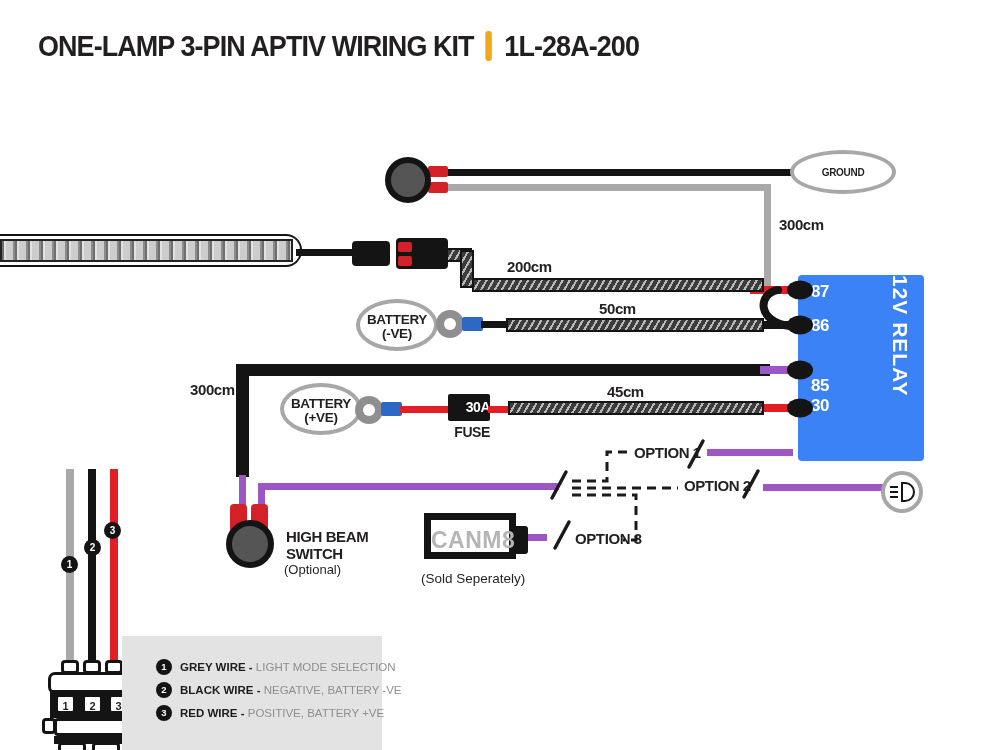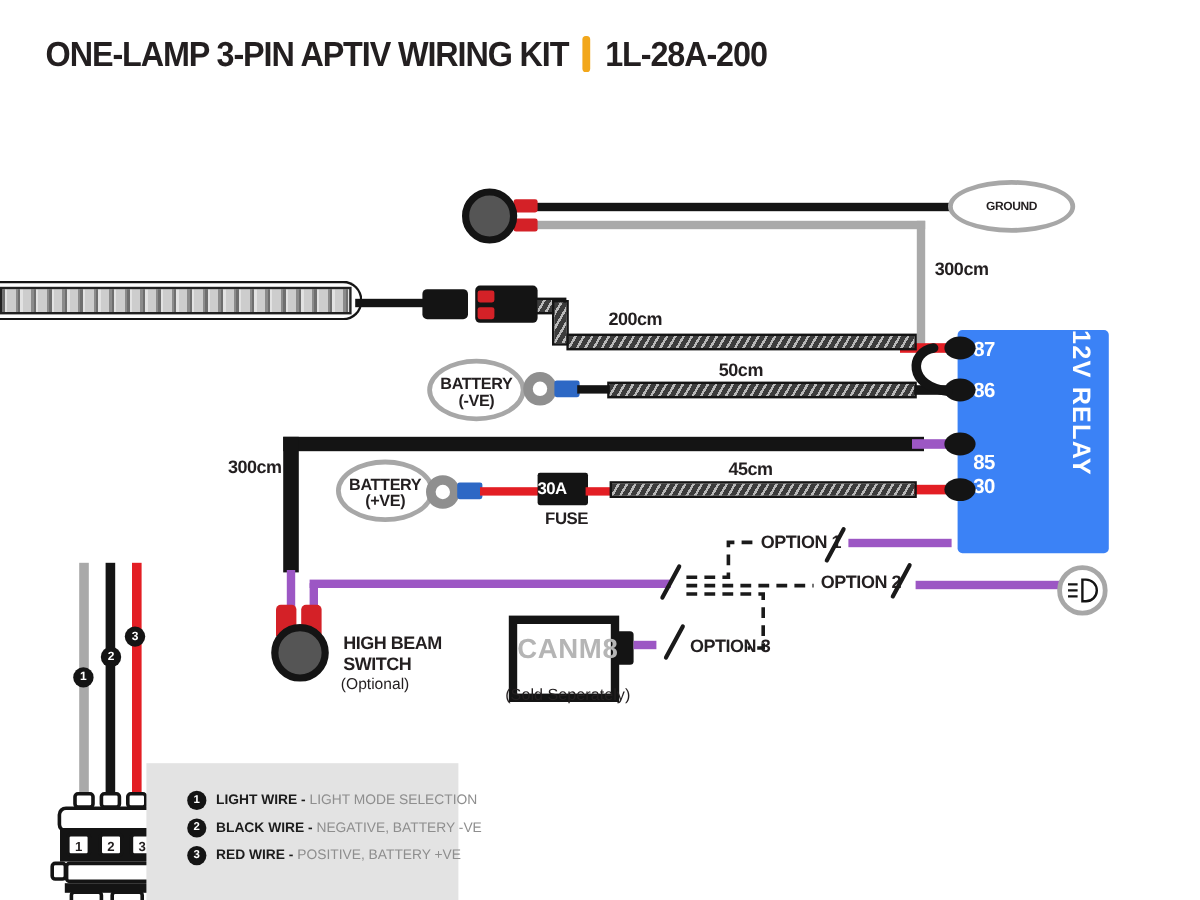--- a/index.html
+++ b/index.html
@@ -39,23 +39,23 @@
   .relay .rtitle{position:absolute;right:12px;top:0;bottom:0;display:flex;align-items:center;
         writing-mode:vertical-rl;color:#fff;font-weight:bold;font-size:21px;letter-spacing:1px;}
   
   .lightbar{position:absolute;left:0px;top:234px;width:302px;height:33px;background:#fdfdfd;
         border:2px solid #141414;border-left:none;border-radius:0 16px 16px 0;box-sizing:border-box;}
   .lightbar .leds{position:absolute;left:0;right:7px;top:3px;bottom:3px;border:2px solid #222;
         background:repeating-linear-gradient(90deg,#6e6e6e 0 2px,#e2e2e2 2px 4px,#cdcdcd 4px 11px,#8b8b8b 11px 13px);}
   .conn{position:absolute;background:#141414;border-radius:4px;}
   
   .fuse{position:absolute;left:448px;top:394px;width:42px;height:27px;background:#141414;border-radius:2px;
-        color:#fff;font-weight:bold;font-size:14px;text-align:left;line-height:27px;letter-spacing:-0.5px;}
-  
-  .canm8{position:absolute;left:424px;top:513px;width:92px;height:72px;border:7px solid #141414;
+        color:#fff;font-weight:bold;font-size:14px;text-align:right;line-height:27px;letter-spacing:-0.5px;}
+  
+  .canm8{position:absolute;left:424px;top:513px;width:92px;height:46px;border:7px solid #141414;
         box-sizing:border-box;text-align:left;}
   .canm8 .ct{color:#b5b5b5;font-weight:bold;font-size:23px;letter-spacing:0.5px;line-height:40px;}
   
   .white-part{position:absolute;background:#fff;border:3px solid #141414;box-sizing:border-box;border-radius:4px;}
   .badge{position:absolute;width:17px;height:17px;border-radius:50%;background:#141414;color:#fff;
         font-size:10px;font-weight:bold;text-align:center;line-height:17px;}
   
   .legend{position:absolute;left:122px;top:636px;width:260px;height:114px;background:#e3e3e3;}
   .litem{position:absolute;left:34px;white-space:nowrap;font-size:11.5px;}
   .litem .lb{position:absolute;left:0;top:0;width:16px;height:16px;border-radius:50%;background:#141414;
@@ -202,21 +202,21 @@
   <div class="white-part" style="left:162px;top:718px;width:14px;height:16px;"></div>
   <div class="white-part" style="left:54px;top:718px;width:110px;height:18px;"></div>
   <div class="abs" style="left:54px;top:736px;width:110px;height:8px;background:#141414;"></div>
   <div class="white-part" style="left:58px;top:742px;width:28px;height:12px;"></div>
   <div class="white-part" style="left:92px;top:742px;width:28px;height:12px;"></div>
   <div class="white-part" style="left:126px;top:742px;width:28px;height:12px;"></div>
 
   <div class="legend">
     <div class="litem" style="top:23px;">
       <span class="lb">1</span>
-      <span class="tx"><span class="bold">LIGHT WIRE -</span> <span class="rest">LIGHT MODE SELECTION</span></span>
+      <span class="tx"><span class="bold">GREY WIRE -</span> <span class="rest">LIGHT MODE SELECTION</span></span>
     </div>
     <div class="litem" style="top:46px;">
       <span class="lb">2</span>
       <span class="tx"><span class="bold">BLACK WIRE -</span> <span class="rest">NEGATIVE, BATTERY -VE</span></span>
     </div>
     <div class="litem" style="top:69px;">
       <span class="lb">3</span>
       <span class="tx"><span class="bold">RED WIRE -</span> <span class="rest">POSITIVE, BATTERY +VE</span></span>
     </div>
   </div>

